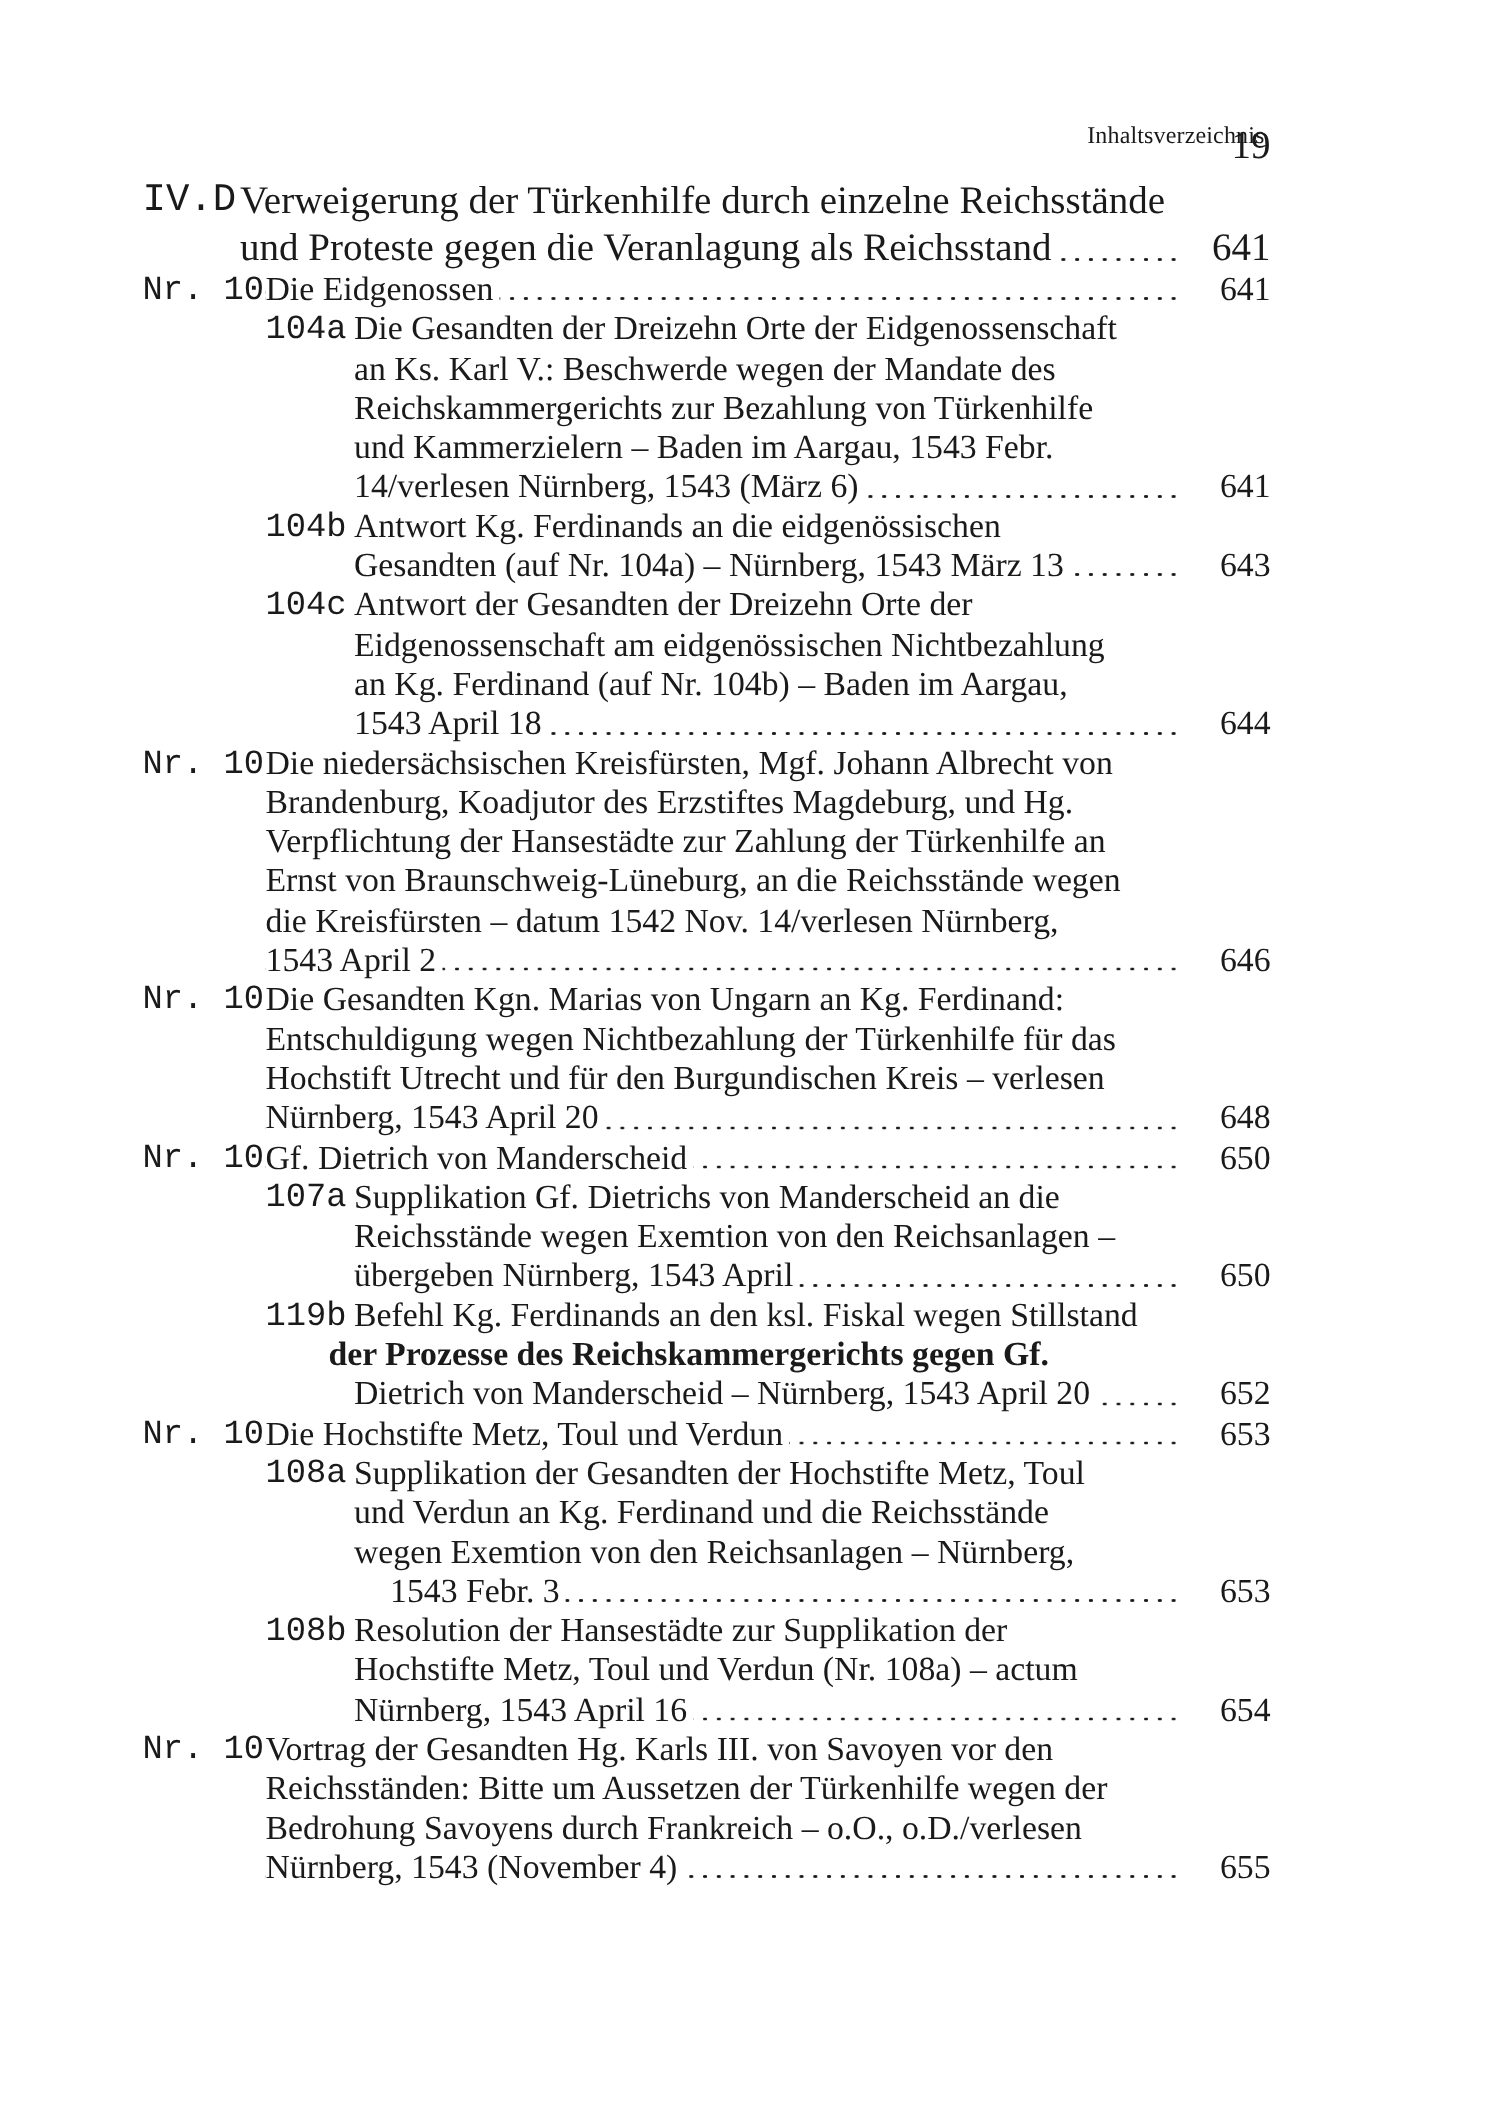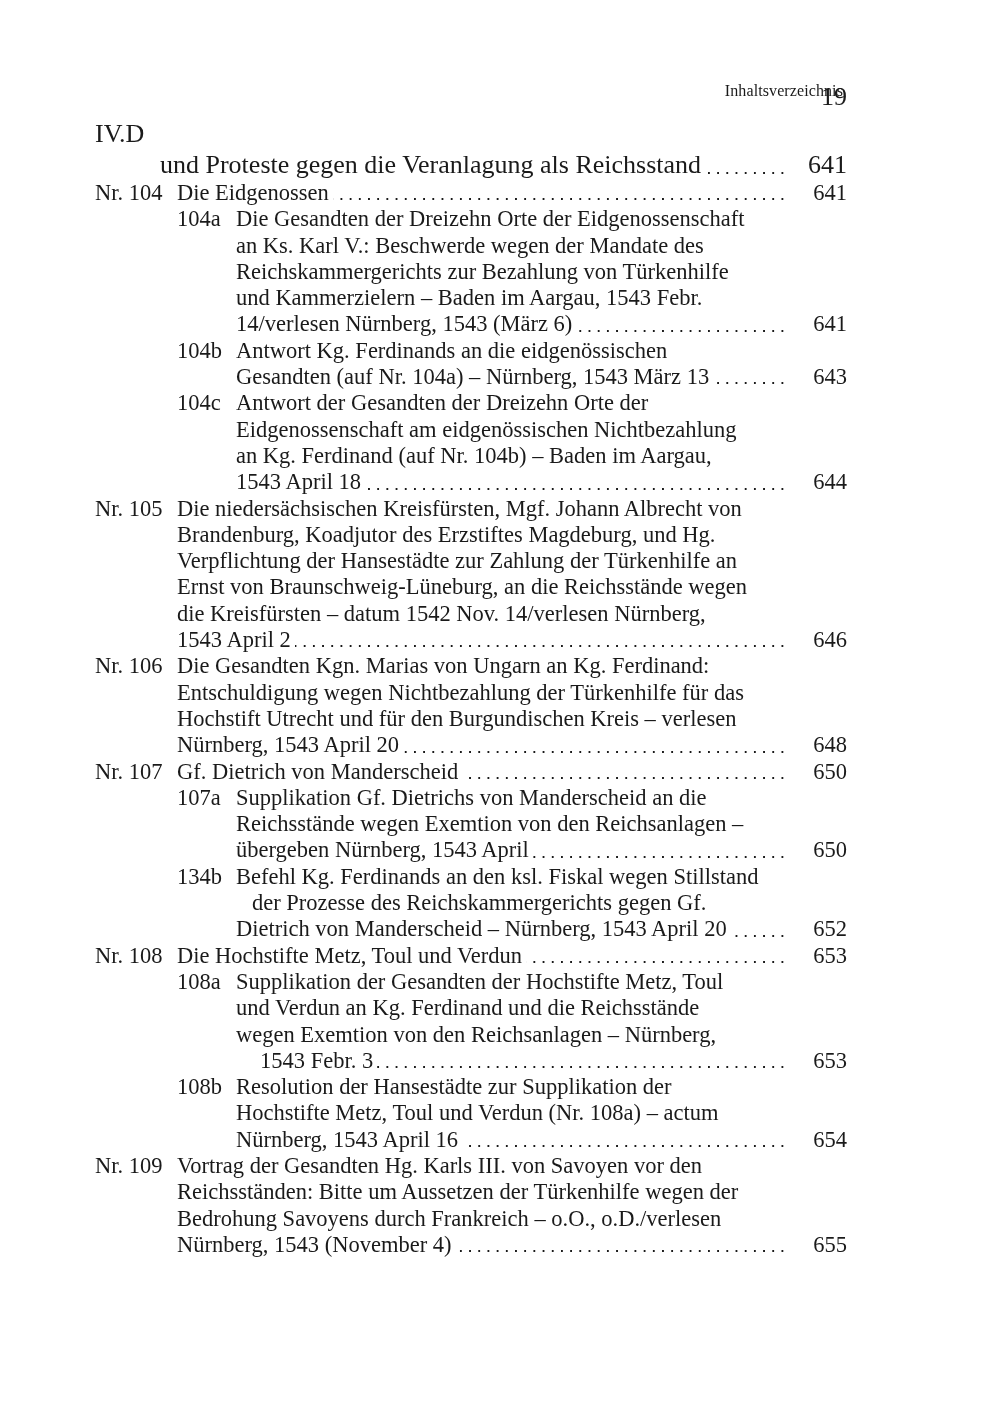--- a/index.html
+++ b/index.html
@@ -19,21 +19,21 @@
       position: absolute; right: 0; top: 4px; font-size: 26px;
     }
     .toc {
       position: absolute; top: 118px; left: 95px; width: 752px;
     }
     .line {
       position: relative; height: 26.3px; line-height: 26.3px; font-size: 22.5px;
       white-space: nowrap;
     }
     .section .line { height: 31px; line-height: 31px; font-size: 26px; }
-    .label { position: absolute; left: 0; top: 0; }
+    .label { position: absolute; left: 0; top: 0; font-family: Liberation Mono, monospace; }
     .text { position: absolute; top: 0; right: 60px; overflow: hidden; }
     .text .t { background: #fff; padding-right: 4px; position: relative; z-index: 1; }
     .leader {
       position: absolute; left: 0; right: 0; bottom: 6px; height: 2px;
       background-image: radial-gradient(circle, #1a1a1a 1.1px, transparent 1.3px);
       background-size: 9.2px 3px; background-repeat: repeat-x; background-position: right center;
     }
     .page { position: absolute; right: 0; top: 0; }
   </style>
 </head>
@@ -41,20 +41,21 @@
 
 <div class="running-head">
   <div class="running-title">Inhaltsverzeichnis</div>
   <div class="running-page">19</div>
 </div>
 
 <div class="toc" id="toc">
     <div class="entry section">
       <div class="line">
         <span class="label" style="left: 0px;">IV.D</span>
+        <span class="text" style="left: 65px; right: auto;"><span class="t">Verweigerung der Türkenhilfe durch einzelne Reichsstände</span></span>
       </div>
       <div class="line">
         <span class="text" style="left: 65px; right: 60px;"><span class="t">und Proteste gegen die Veranlagung als Reichsstand</span><span class="leader"></span></span>
         <span class="page">641</span>
       </div>
     </div>
     <div class="entry">
       <div class="line">
         <span class="label" style="left: 0px;">Nr. 104</span>
         <span class="text" style="left: 82px; right: 60px;"><span class="t">Die Eidgenossen</span><span class="leader"></span></span>
@@ -159,25 +160,25 @@
       <div class="line">
         <span class="text" style="left: 141px; right: auto;"><span class="t">Reichsstände wegen Exemtion von den Reichsanlagen –</span></span>
       </div>
       <div class="line">
         <span class="text" style="left: 141px; right: 60px;"><span class="t">übergeben Nürnberg, 1543 April</span><span class="leader"></span></span>
         <span class="page">650</span>
       </div>
     </div>
     <div class="entry">
       <div class="line">
-        <span class="label" style="left: 82px;">134b</span>
+        <span class="label" style="left: 82px;">119b</span>
         <span class="text" style="left: 141px; right: auto;"><span class="t">Befehl Kg. Ferdinands an den ksl. Fiskal wegen Stillstand</span></span>
       </div>
       <div class="line">
-        <span class="text" style="left: 157px; right: auto;"><span class="t">der Prozesse des Reichskammergerichts gegen Gf.</span></span>
+        <span class="text" style="left: 124px; right: auto; font-weight: bold;"><span class="t">der Prozesse des Reichskammergerichts gegen Gf.</span></span>
       </div>
       <div class="line">
         <span class="text" style="left: 141px; right: 60px;"><span class="t">Dietrich von Manderscheid – Nürnberg, 1543 April 20</span><span class="leader"></span></span>
         <span class="page">652</span>
       </div>
     </div>
     <div class="entry">
       <div class="line">
         <span class="label" style="left: 0px;">Nr. 108</span>
         <span class="text" style="left: 82px; right: 60px;"><span class="t">Die Hochstifte Metz, Toul und Verdun</span><span class="leader"></span></span>

